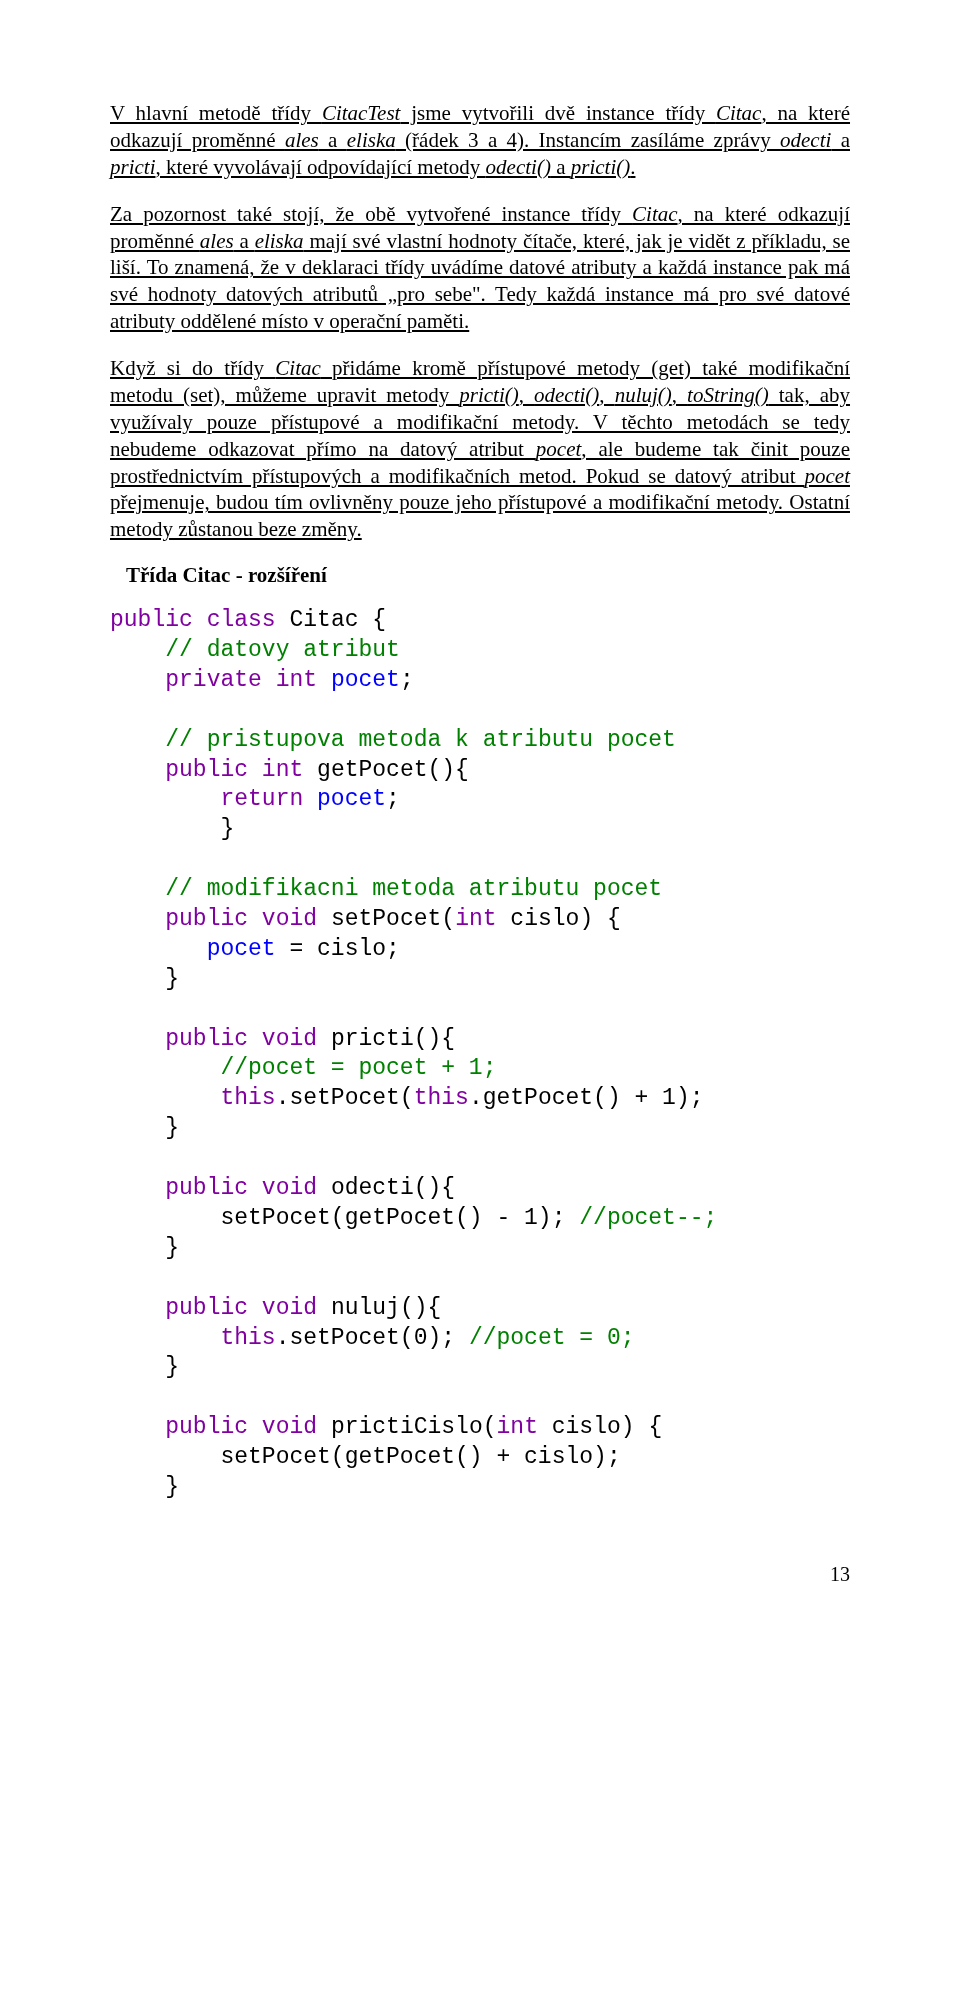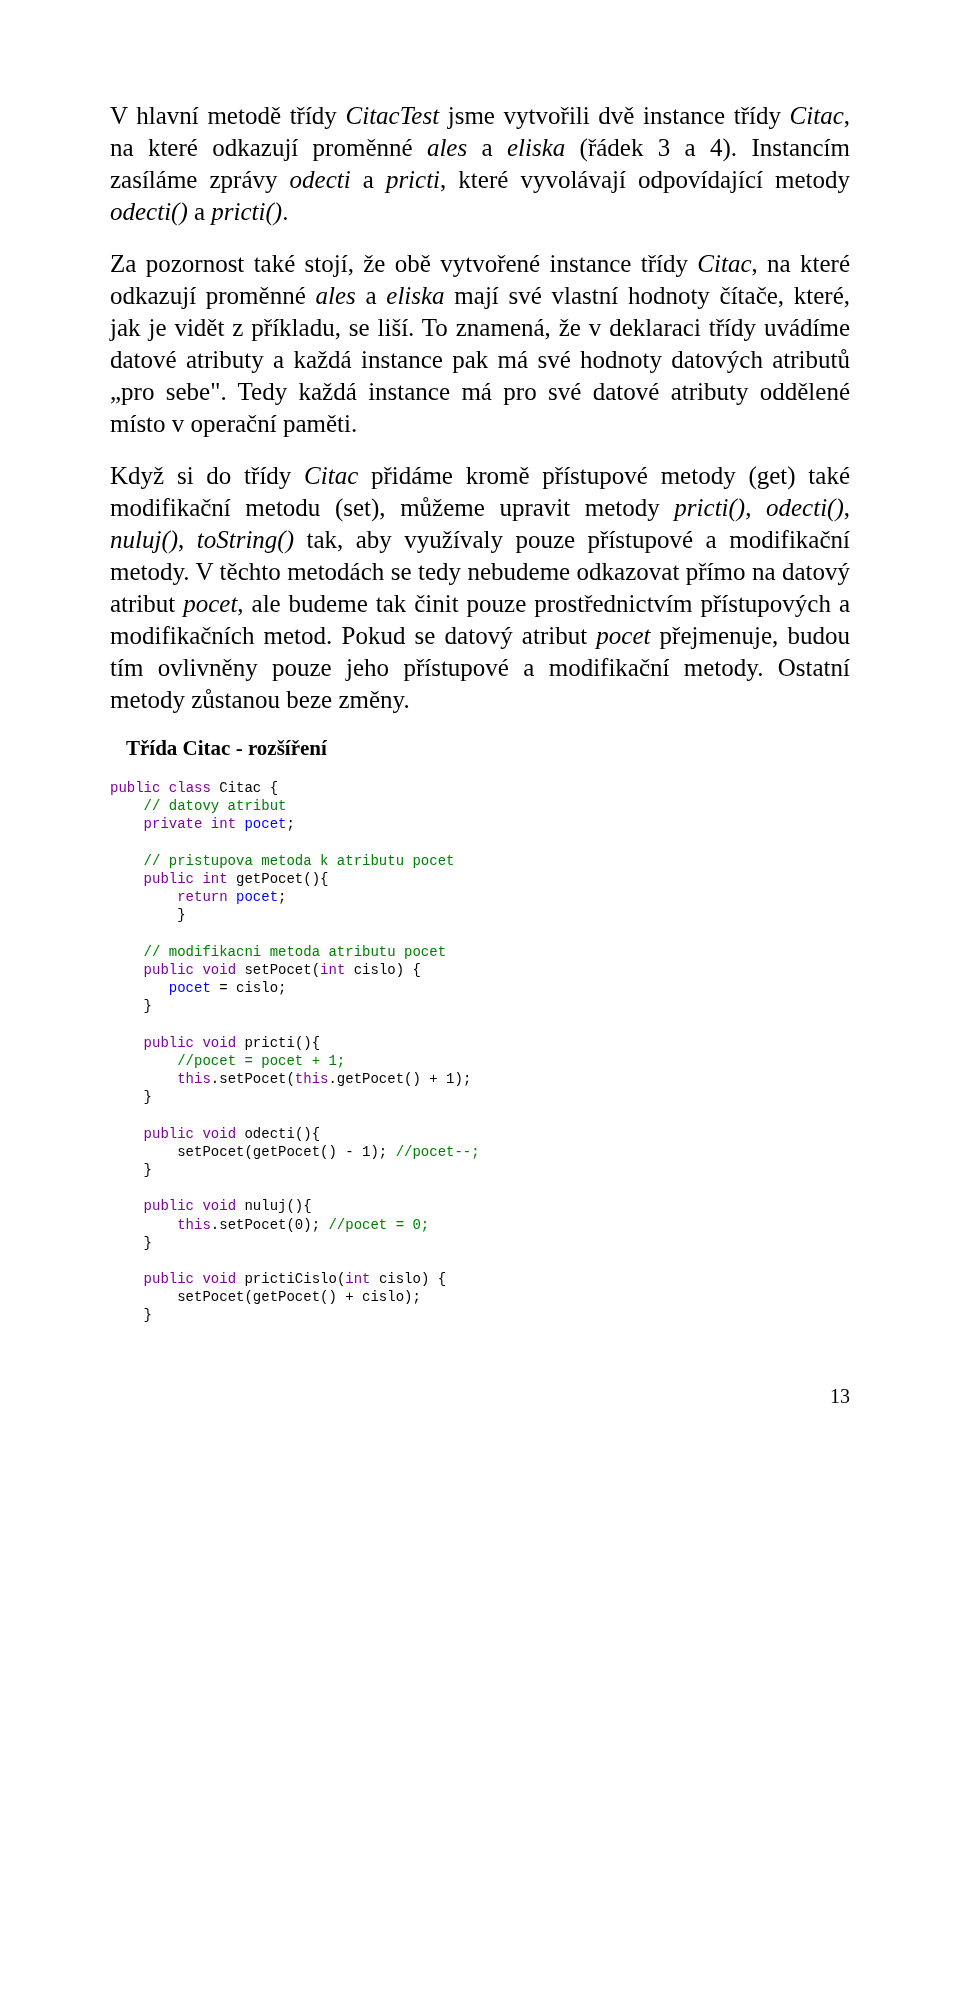--- a/index.html
+++ b/index.html
@@ -6,33 +6,34 @@
       font-family: 'Times New Roman', Times, serif;
       background: #fff;
       margin: 0;
       padding: 100px 110px 60px 110px;
       width: 960px;
       box-sizing: border-box;
       color: #000;
     }
     p {
       margin: 0 0 20px 0;
-      font-size: 25px;
+      font-size: 21px;
       line-height: 1.28;
       text-align: justify;
+      text-decoration: underline;
     }
     .italic { font-style: italic; }
     h3 {
       margin: 20px 0 18px 16px;
       font-size: 21px;
       font-weight: bold;
     }
     pre {
       font-family: Consolas, 'Courier New', monospace;
-      font-size: 14px;
+      font-size: 23px;
       line-height: 1.3;
       margin: 0;
       white-space: pre;
     }
     .kw-blue { color: #0000ff; }
     .kw-purple { color: #8000a0; }
     .comment { color: #008000; }
     .pagenum {
       text-align: right;
       font-size: 20px;

